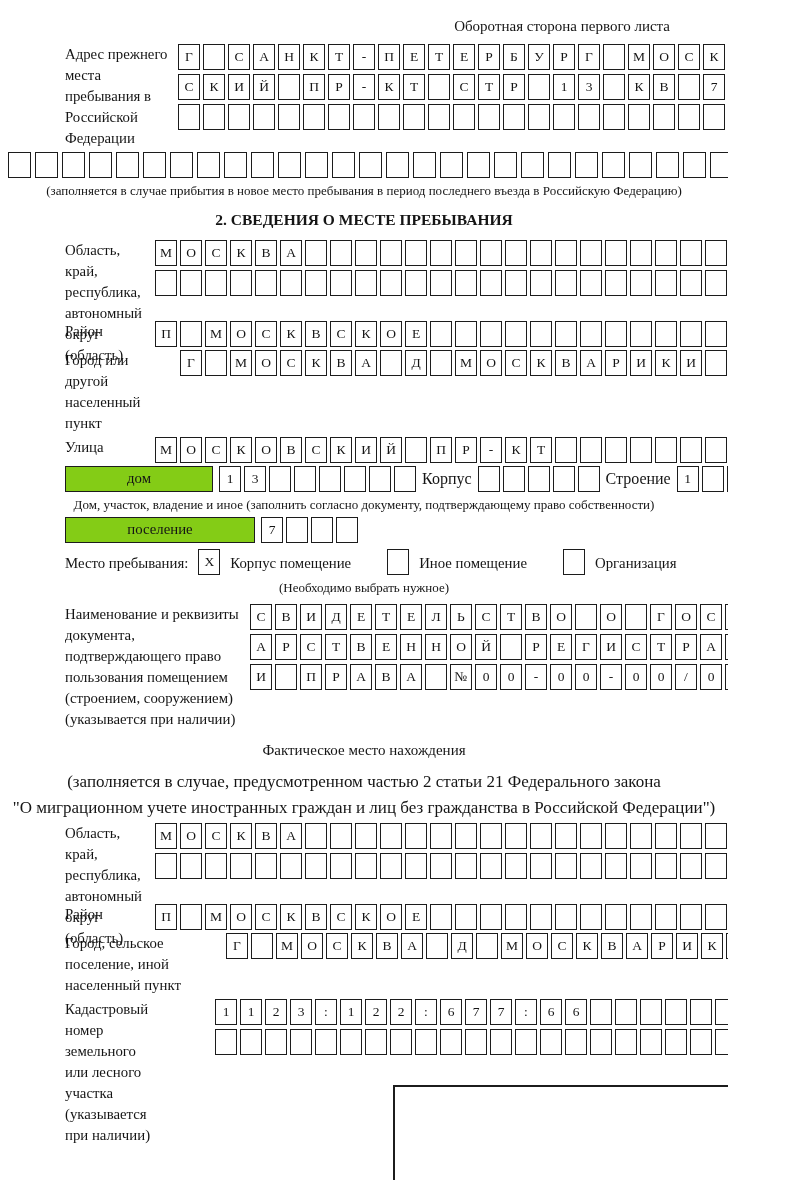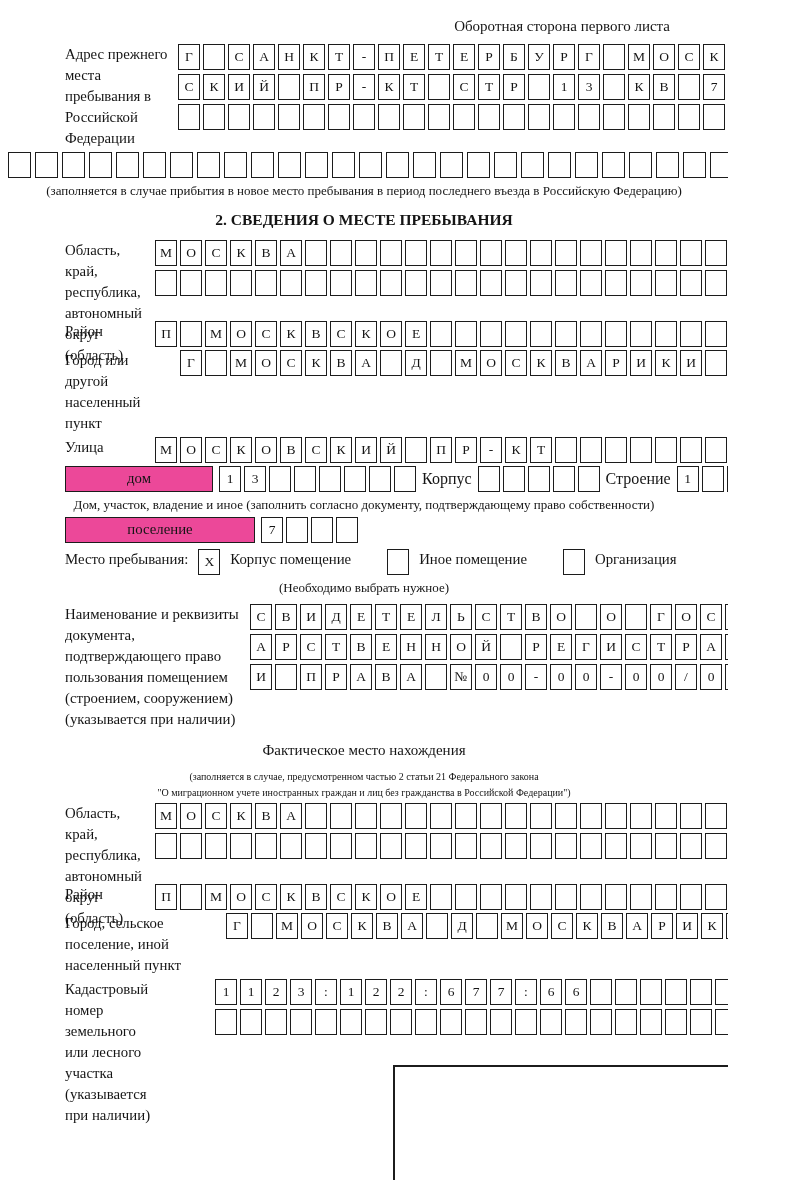--- a/index.html
+++ b/index.html
@@ -17,31 +17,31 @@
   .cell{box-sizing:border-box;flex:none;width:22px;height:26px;border:1.6px solid #1c1c1c;
         display:flex;align-items:center;justify-content:center;font-size:13.5px;background:#fff;}
   .rowscol{display:flex;flex-direction:column;gap:4px;}
   .indent25{margin-left:25px;}
   .indent60{margin-left:60px;}
   .fullrow{display:flex;gap:4px;padding:0 8px;margin-top:2px;}
   .fullrow .cell{width:23px;}
   .note{text-align:center;font-size:13px;margin:4px 0 2px;}
   .sec-title{text-align:center;font-weight:bold;font-size:15.5px;margin:8px 0 9px;}
   .label-box{box-sizing:border-box;border:1.6px solid #1c1c1c;height:26px;display:flex;
-             align-items:center;justify-content:center;font-size:14.8px;flex:none;background:#ec4899;}
+             align-items:center;justify-content:center;font-size:14.8px;flex:none;background:#84cc16;}
   .dom-box{width:148px;}
   .kv-box{width:190px;}
   .inline-label{font-size:16px;padding:0 6px;white-space:nowrap;}
   .composite{display:flex;align-items:center;padding-left:65px;margin-bottom:2px;}
   .gap6{width:6px;flex:none;}
-  .check-row{display:flex;align-items:flex-start;padding-left:65px;margin:6px 0 2px;font-size:14.8px;}
+  .check-row{display:flex;align-items:flex-end;padding-left:65px;margin:6px 0 2px;font-size:14.8px;}
   .check-row .cell{margin:0 10px;}
   .opt-gap{width:26px;flex:none;}
   .fact-title{text-align:center;font-weight:normal;font-size:15px;margin:10px 0 8px;}
-  .fact-note{text-align:center;font-size:10px;margin:0 0 2px;}
+  .fact-note{text-align:center;font-size:17px;margin:0 0 2px;}
   .stamp-box{box-sizing:border-box;width:360px;height:176px;border:2px solid #1c1c1c;margin:8px 0 0 393px;background:#fff;}
   .mt6{margin-top:6px;}
 </style>
 </head>
 <body>
 
 <div class="page">
 
   <div class="hdr-note">Оборотная сторона первого листа</div>
 

